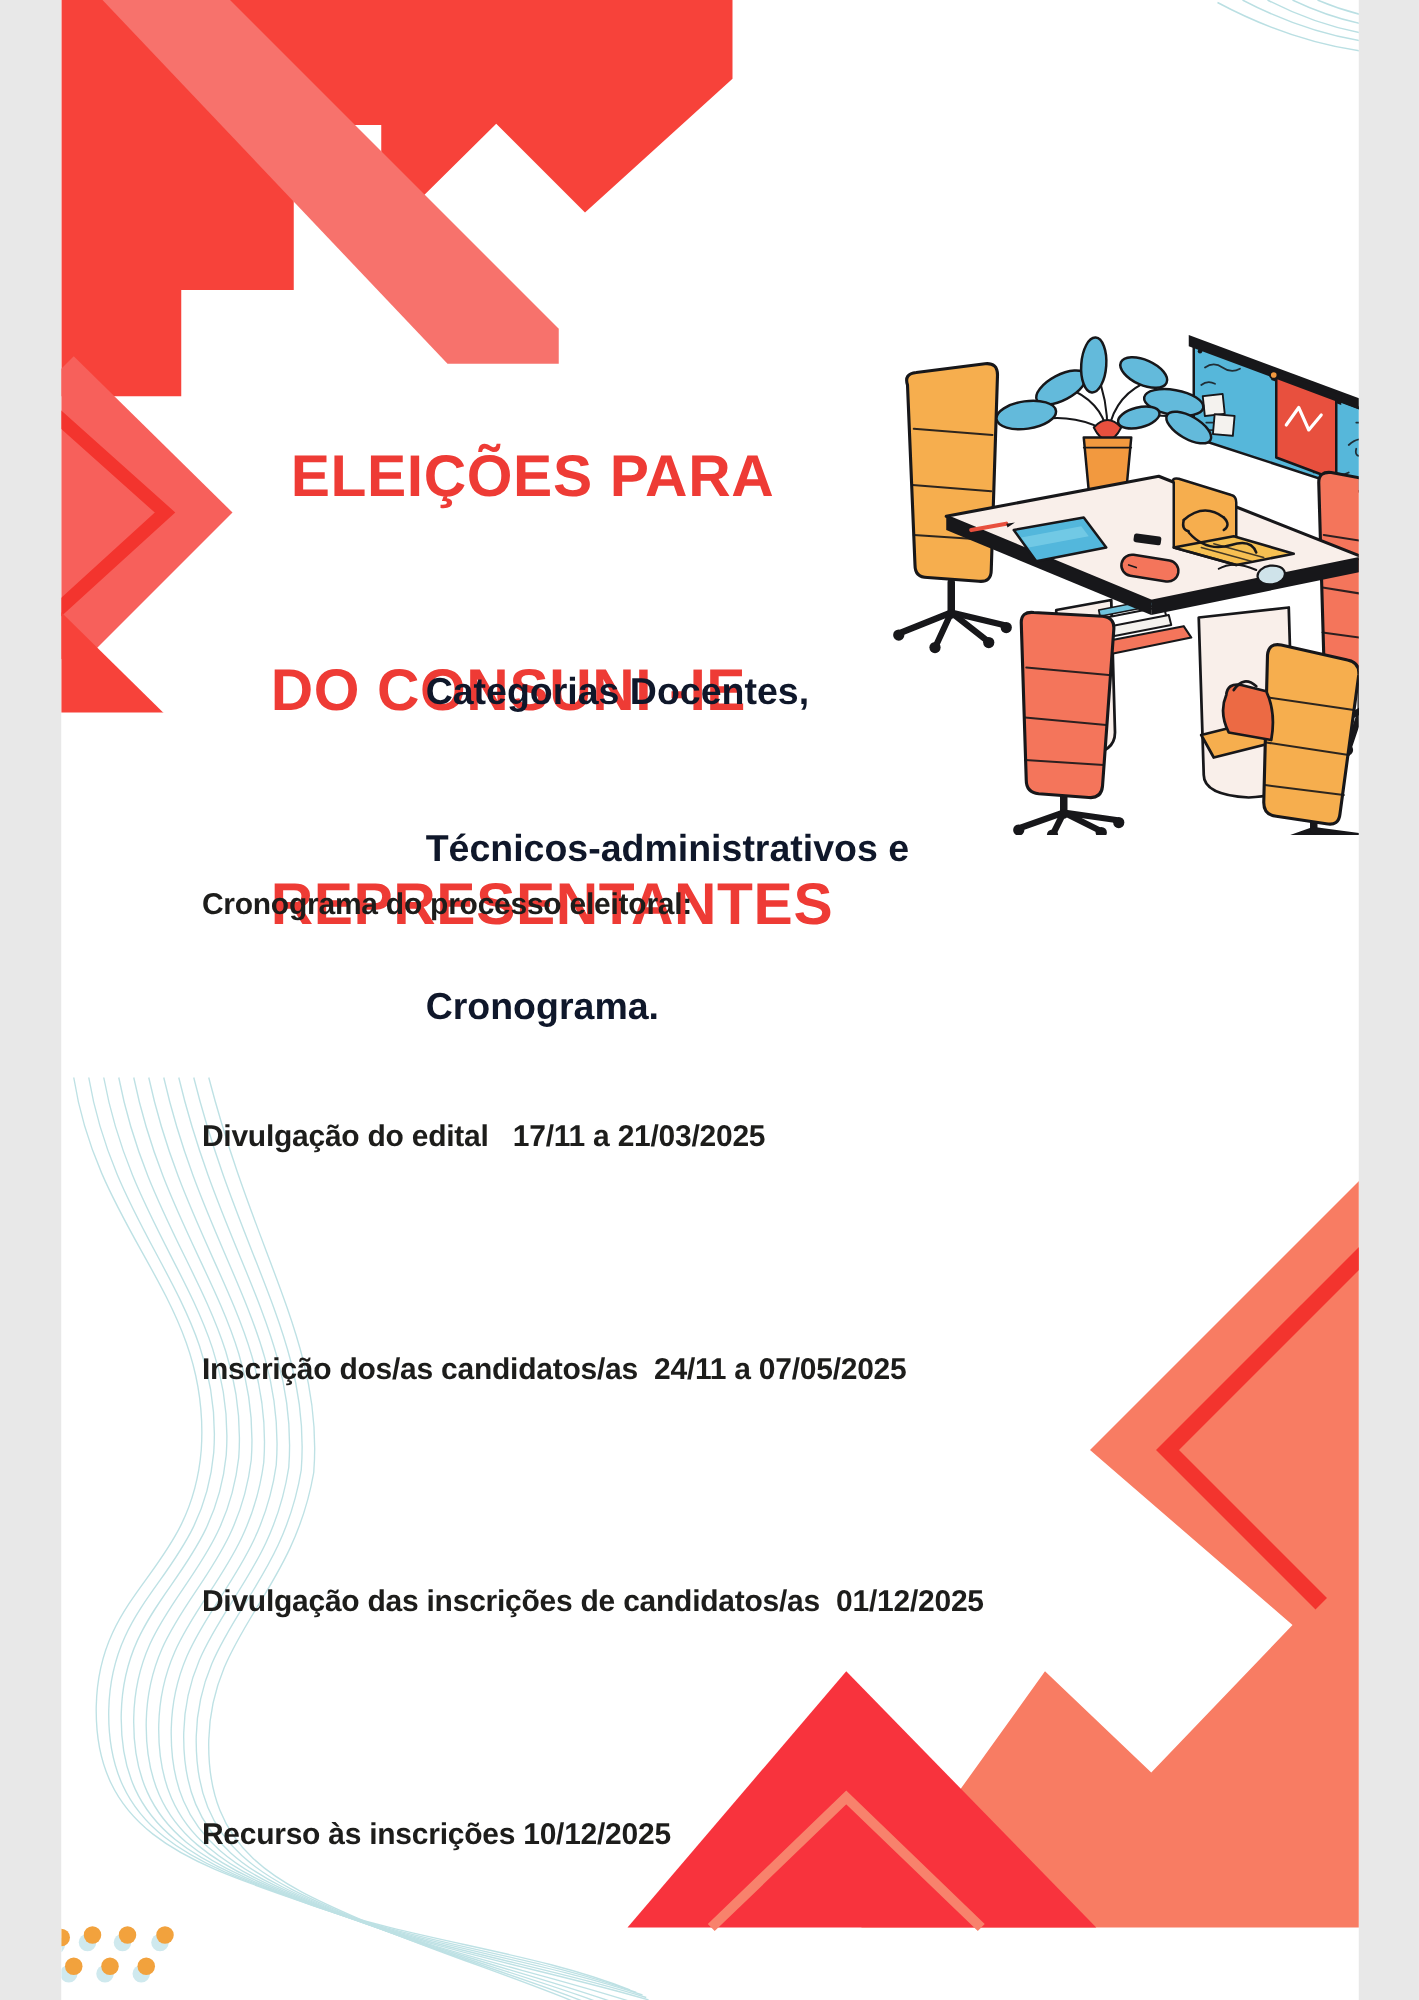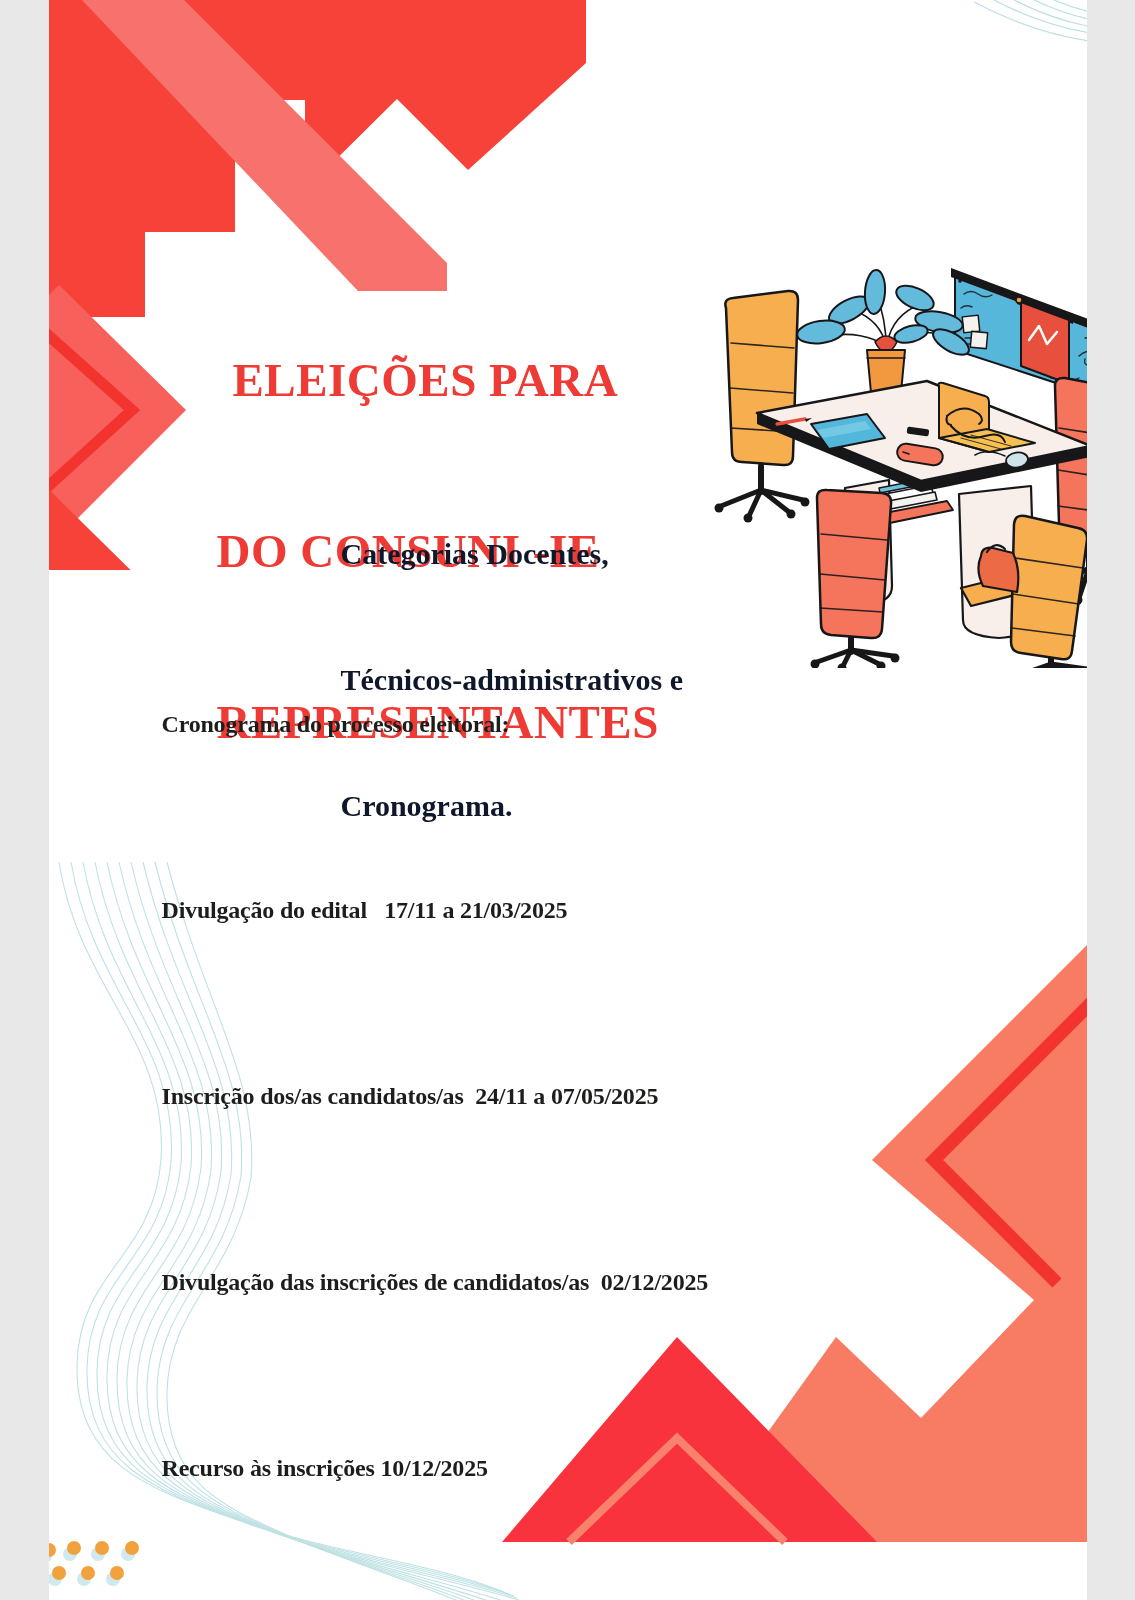--- a/index.html
+++ b/index.html
@@ -1,19 +1,19 @@
 <!DOCTYPE html>
 <html><head>
 <meta charset="utf-8">
 <style>
   html,body{margin:0;padding:0;background:#e8e8e8;}
   .canvas{
     position:relative;width:1038px;height:1600px;margin:0 auto;
     background:#ffffff;overflow:hidden;
-    font-family:Liberation Serif, serif;
+    font-family:Liberation Sans, sans-serif;
   }
   svg{display:block;}
   .abs{position:absolute;}
   
   .title{
     position:absolute;left:168px;top:238px;width:560px;
     color:#ee3b35;font-weight:bold;font-size:47px;line-height:57px;
     letter-spacing:.5px;white-space:pre;
   }
   .title .l1{padding-left:16px;}
@@ -303,21 +303,21 @@
   <div class="subtitle">
     <div>Categorias Docentes,</div>
     <div>Técnicos-administrativos e</div>
     <div>Cronograma.</div>
   </div>
 
   <div class="schedule">
     <div class="row">Cronograma do processo eleitoral:</div>
     <div class="row">Divulgação do edital   17/11 a 21/03/2025</div>
     <div class="row">Inscrição dos/as candidatos/as  24/11 a 07/05/2025</div>
-    <div class="row">Divulgação das inscrições de candidatos/as  02/12/2025</div>
+    <div class="row">Divulgação das inscrições de candidatos/as  01/12/2025</div>
     <div class="row">Recurso às inscrições 10/12/2025</div>
     
     
     
     
     
     
     
     
   </div>

